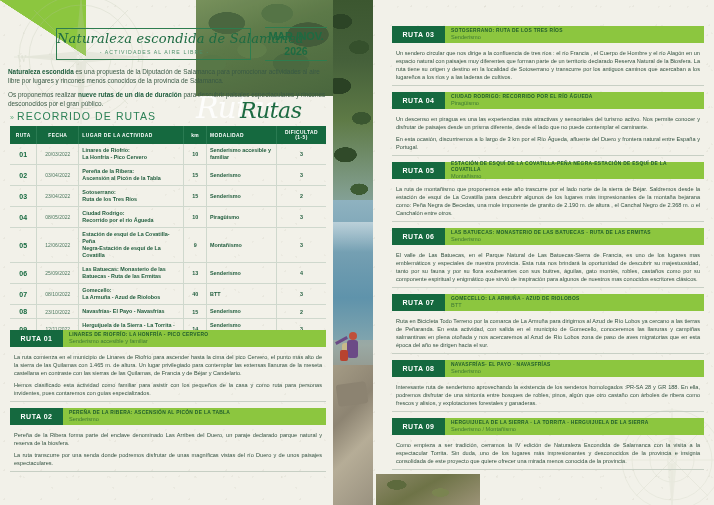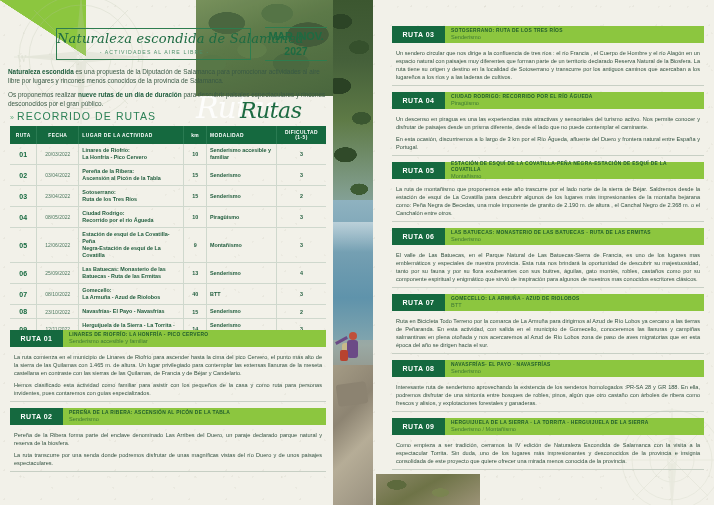--- a/index.html
+++ b/index.html
@@ -249,21 +249,21 @@
 
   <div class="left-col">
 
     <div class="title-box">
       <div class="title-script">Naturaleza escondida de Salamanca</div>
       <div class="title-sub">- ACTIVIDADES AL AIRE LIBRE -</div>
     </div>
 
     <div class="date-box">
       <div class="date-l1">MAR./NOV.</div>
-      <div class="date-l2">2027</div>
+      <div class="date-l2">2026</div>
     </div>
 
     <div class="intro">
       <p><b>Naturaleza escondida</b><span> es una propuesta de la Diputación de Salamanca para promocionar actividades al aire libre por lugares y rincones menos conocidos de la provincia de Salamanca.</span></p>
       <p><span>Os proponemos realizar </span><b>nueve rutas de un día de duración</b><span> para descubrir paisajes espectaculares y rincones desconocidos por el gran público.</span></p>
     </div>
 
     <div class="cal-head"><span class="bullet">»</span><span>RECORRIDO DE RUTAS</span></div>
 
     <div class="rutas-wm">Rutas</div>

